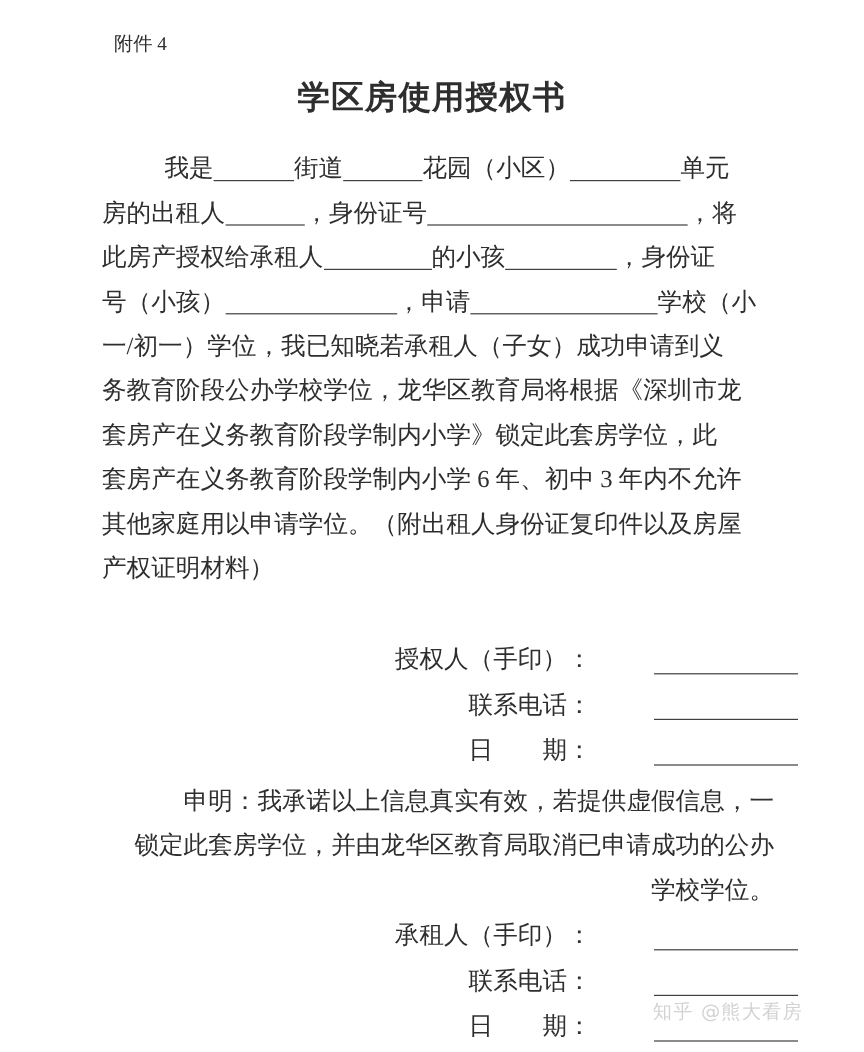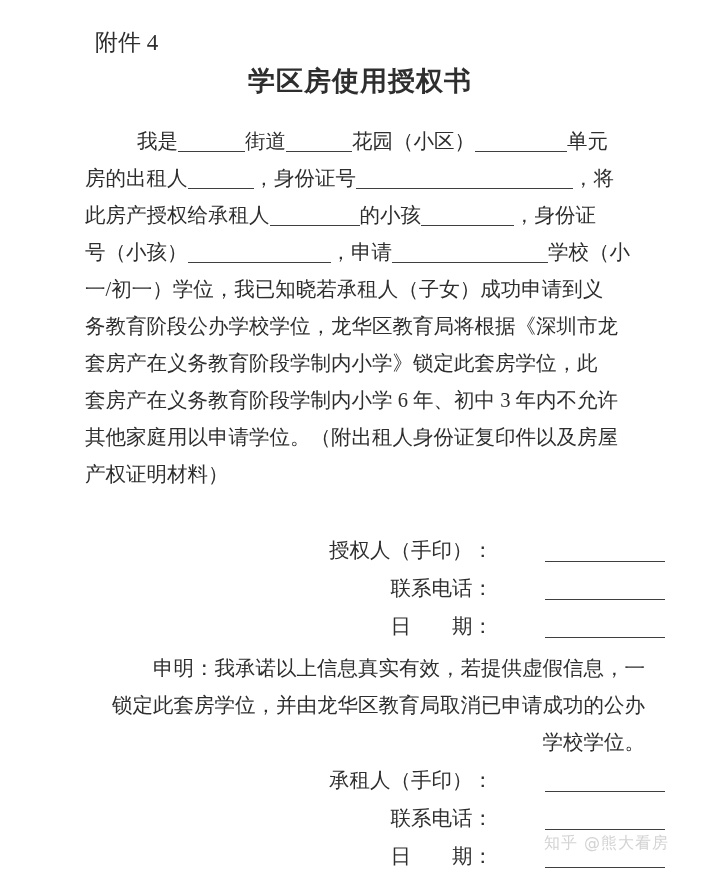--- a/index.html
+++ b/index.html
@@ -10,21 +10,21 @@
     height: 877px;
     background: #ffffff;
     color: #2e2e2e;
     font-family: "Liberation Serif", "DejaVu Serif", serif;
     overflow: hidden;
   }
   .attachment {
     position: absolute;
     left: 95px;
     top: 27px;
-    font-size: 23px;
+    font-size: 16px;
   }
   .title {
     position: absolute;
     left: 0;
     right: 0;
     top: 63px;
     text-align: center;
     font-size: 27px;
     font-weight: 700;
     letter-spacing: 1px;

